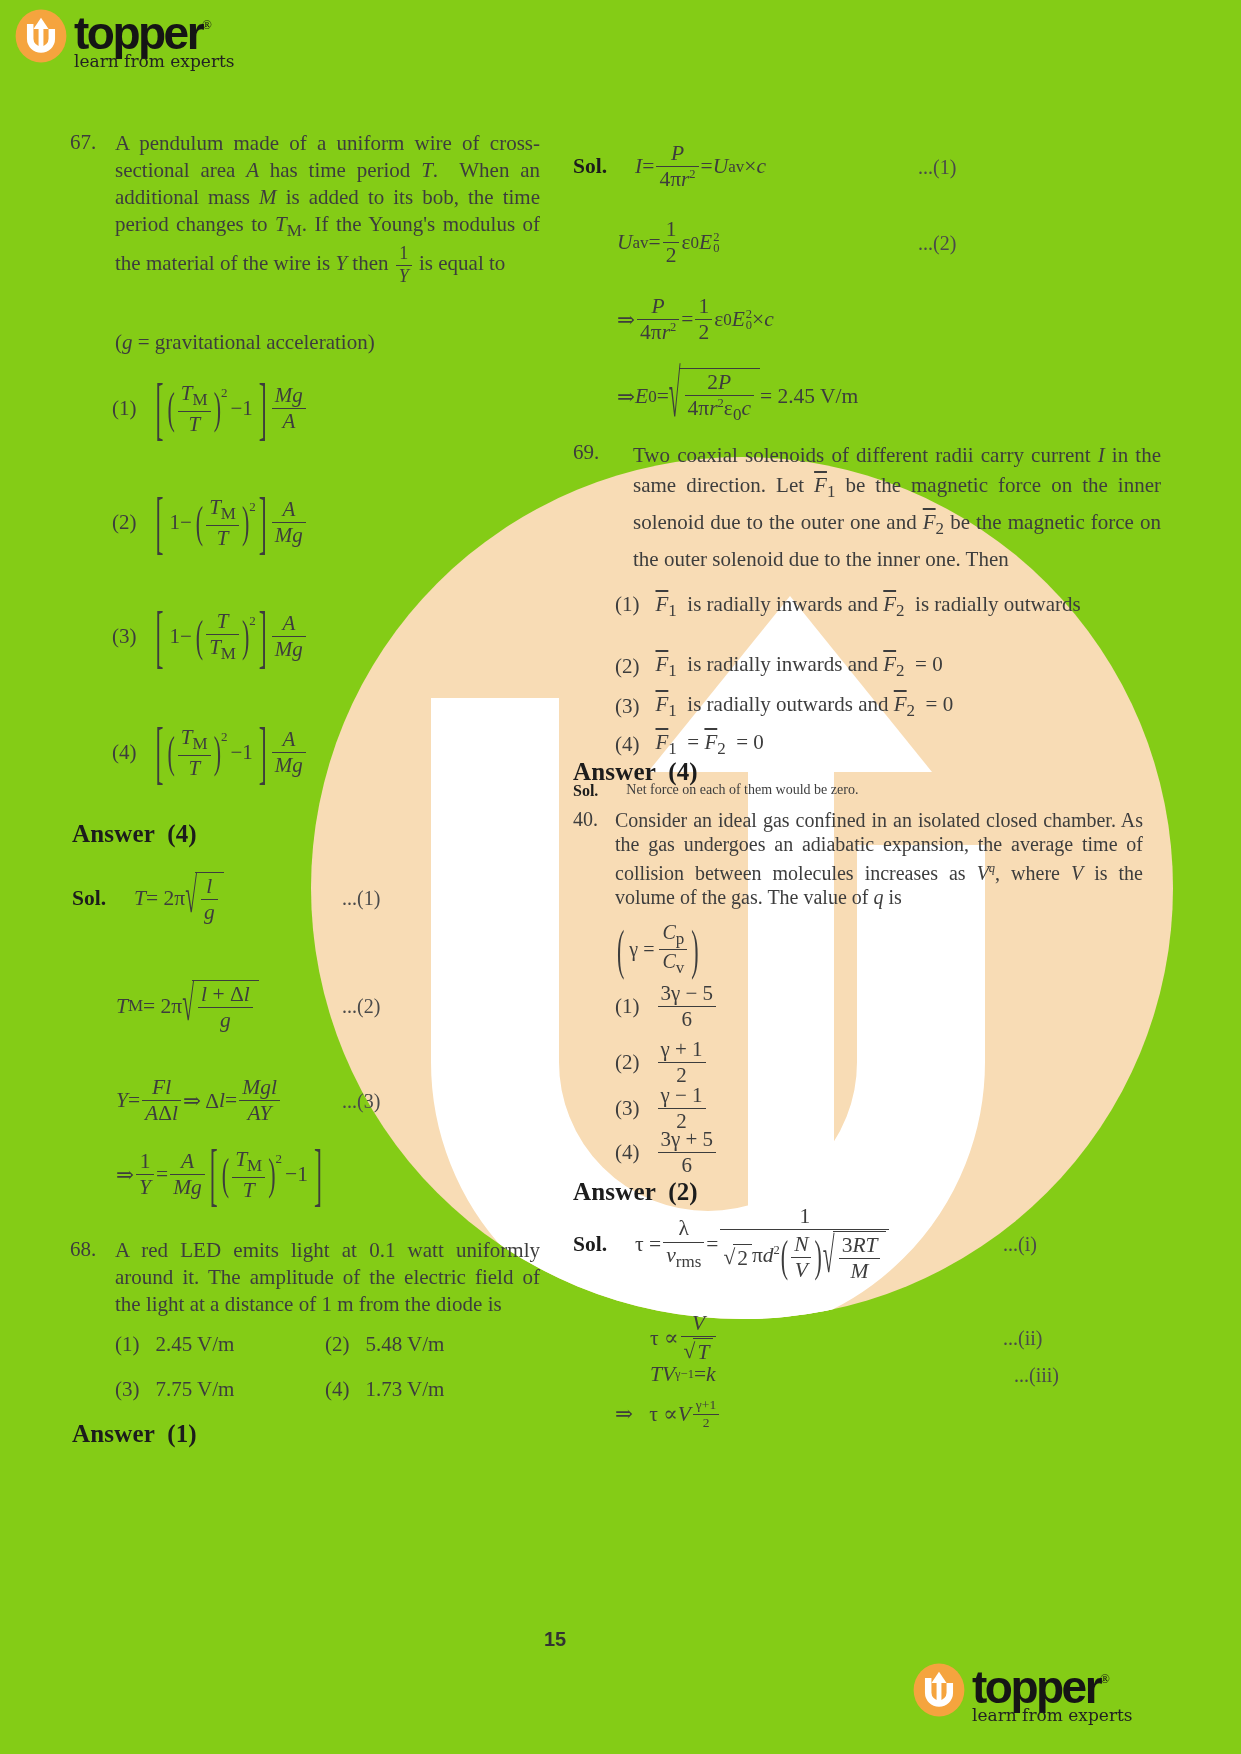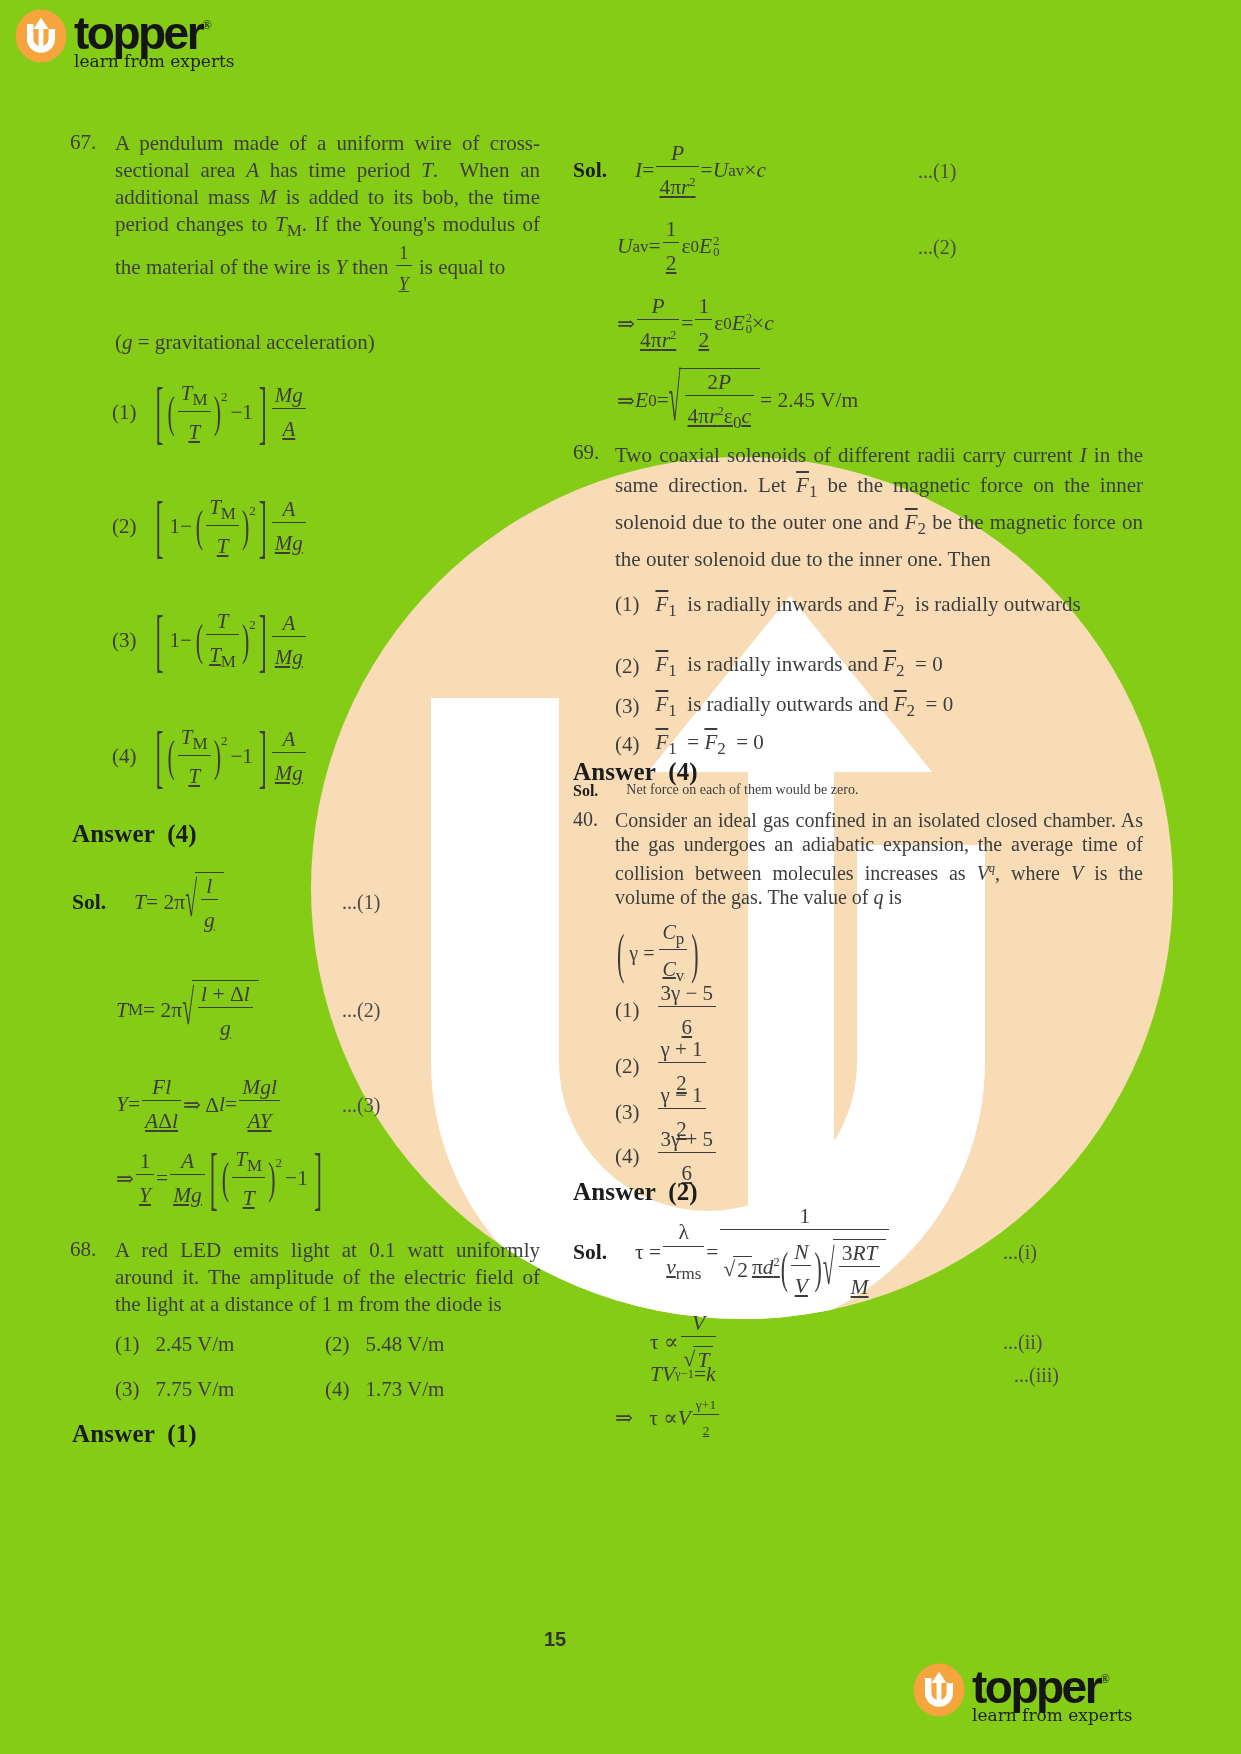--- a/index.html
+++ b/index.html
@@ -23,21 +23,21 @@
   .optbody{text-align:justify;}
   .ans{position:absolute;font-weight:700;color:#1c1c1c;font-size:25px;letter-spacing:.2px;}
   .ans .av{margin-left:12px;}
   .mrow{position:absolute;display:flex;align-items:center;font-size:21.5px;}
   .sollab{font-weight:700;color:#1c1c1c;margin-right:28px;}
   .soltext{font-size:14px;}
   .tag{position:absolute;top:50%;transform:translateY(-50%);font-size:20px;color:#4a4a4a;}
   .m{display:inline-flex;align-items:center;}
   .f{display:inline-block;text-align:center;vertical-align:middle;margin:0 2px;}
   .f .n{display:block;padding:0 3px 1px;line-height:1.08;}
-  .f .d{display:block;border-top:1.4px solid #3d3d3d;padding:9px 3px 0;line-height:1.08;text-decoration:underline;}
+  .f .d{display:block;border-top:1.4px solid #3d3d3d;padding:1px 3px 0;line-height:1.08;}
   .fin{font-size:18px;vertical-align:middle;}
   sub{font-size:17px;}
   sup{font-size:12.5px;}
   .pm{margin:0 3px;}
   .fc{display:inline-block;line-height:1;vertical-align:middle;transform-origin:center;}
   .fcA{transform:scaleY(2.9);font-size:24px;margin:0 3px;}
   .fcB{transform:scaleY(2.05);font-size:22px;margin:0 1px;}
   .fcC{transform:scaleY(2.5);font-size:22px;margin:0 2px;}
   .hi{position:relative;top:-16px;font-size:13px;margin-left:-1px;}
   .sq{display:inline-flex;align-items:center;vertical-align:middle;}
@@ -280,21 +280,21 @@
     </div>
     <div class="mrow" style="top:368px;left:52px;">
       <span class="m">⇒ <i>E</i><sub>0</sub> = <span class="sq">
             <span class="rs rsHuge">√</span>
             <span class="rb"><span class="f"><span class="n">2<i>P</i></span><span class="d">4π<i>r</i><sup>2</sup>ε<sub>0</sub><i>c</i></span></span></span>
           </span> = 2.45 V/m</span>
     </div>
 
     <div class="block" style="top:440px;left:0;">
       <span class="qnum" style="left:8px;">69.</span>
-      <div class="qt q69t" style="margin-left:50px;">Two coaxial solenoids of different radii carry current <i>I</i> in the same direction. Let <span class="vec">F</span><sub>1</sub> be the magnetic force on the inner solenoid due to the outer one and <span class="vec">F</span><sub>2</sub> be the magnetic force on the outer solenoid due to the inner one. Then</div>
+      <div class="qt q69t" style="margin-left:68px;">Two coaxial solenoids of different radii carry current <i>I</i> in the same direction. Let <span class="vec">F</span><sub>1</sub> be the magnetic force on the inner solenoid due to the outer one and <span class="vec">F</span><sub>2</sub> be the magnetic force on the outer solenoid due to the inner one. Then</div>
     </div>
 
     <div class="opt" style="top:592px;left:50px;">
       <span class="optlab" style="align-self:flex-start;">(1)</span>
       <span class="optbody" style="width:430px;"><span class="vec">F</span><sub>1</sub>&nbsp; is radially inwards and <span class="vec">F</span><sub>2</sub>&nbsp; is radially outwards</span>
     </div>
     <div class="opt" style="top:652px;left:50px;">
       <span class="optlab">(2)</span>
       <span><span class="vec">F</span><sub>1</sub>&nbsp; is radially inwards and <span class="vec">F</span><sub>2</sub>&nbsp; = 0</span>
     </div>

